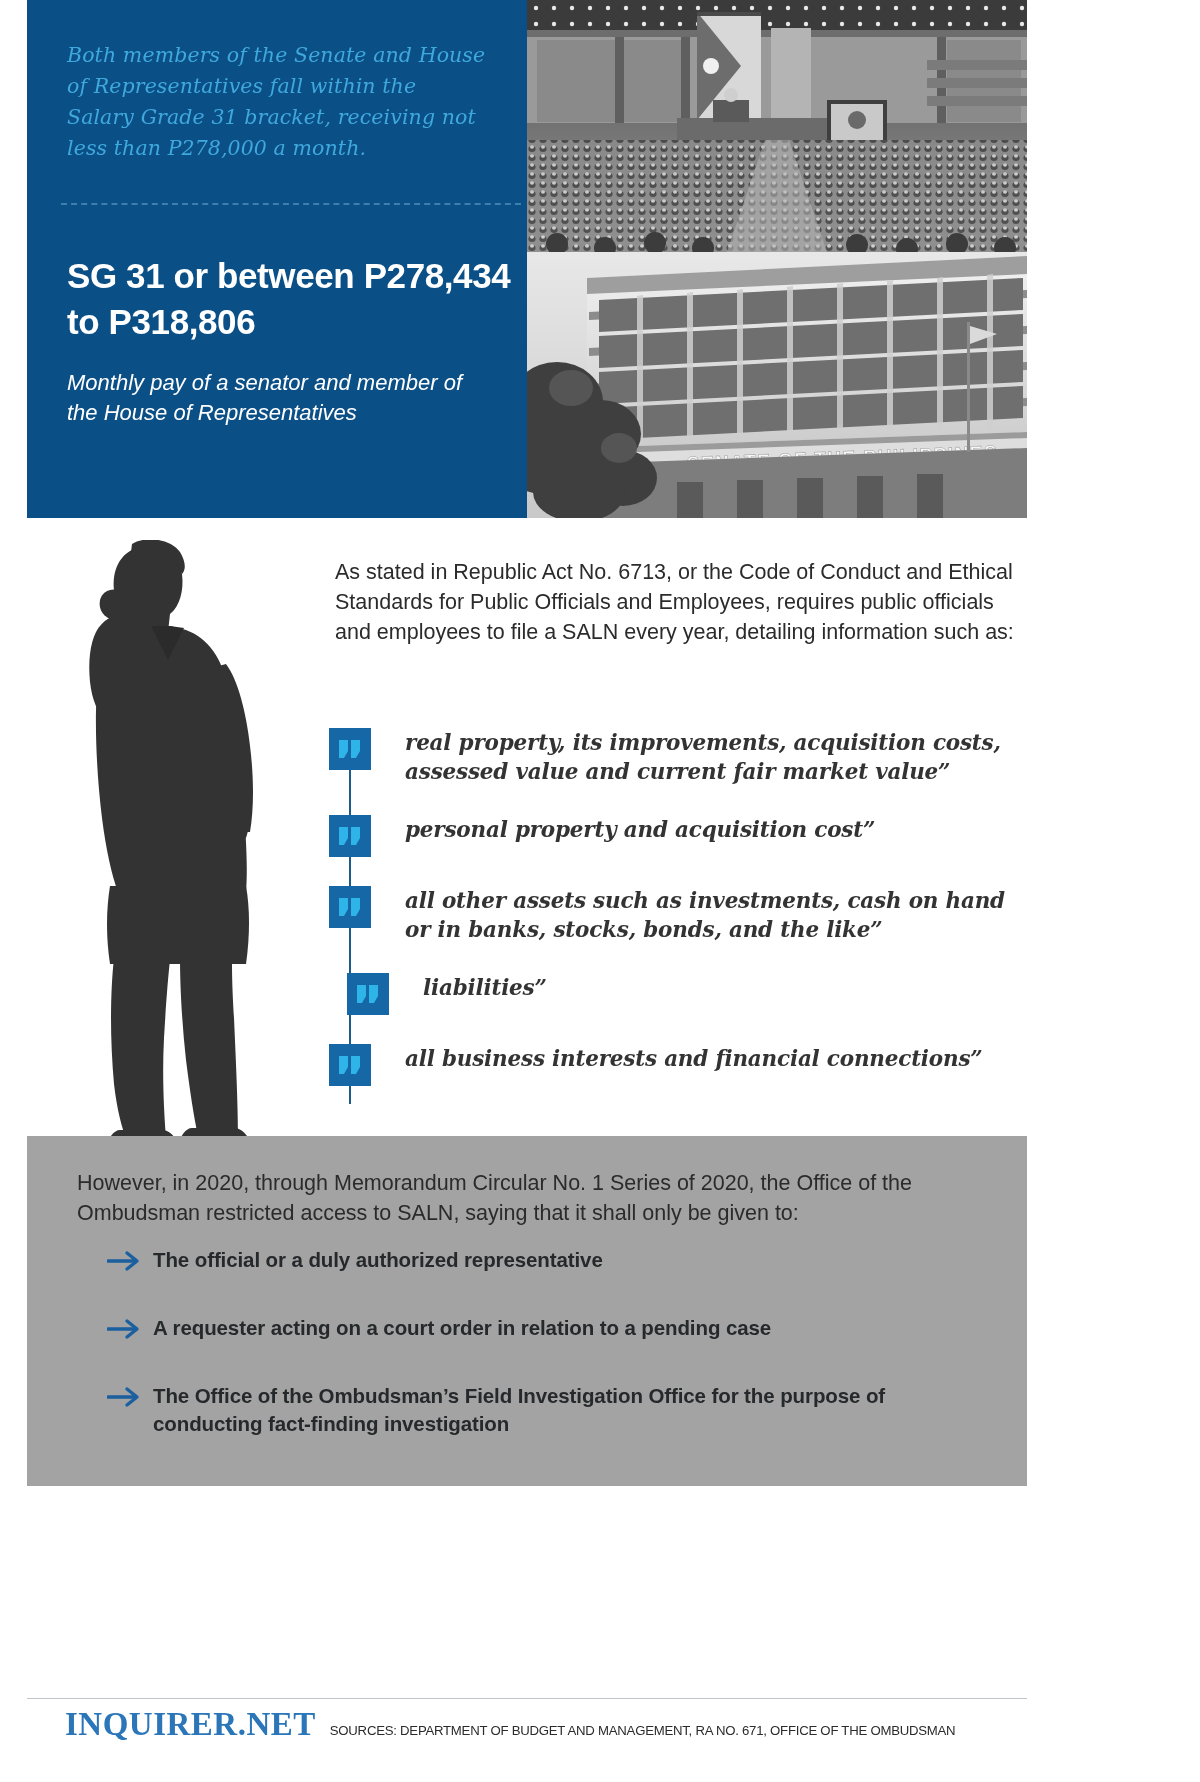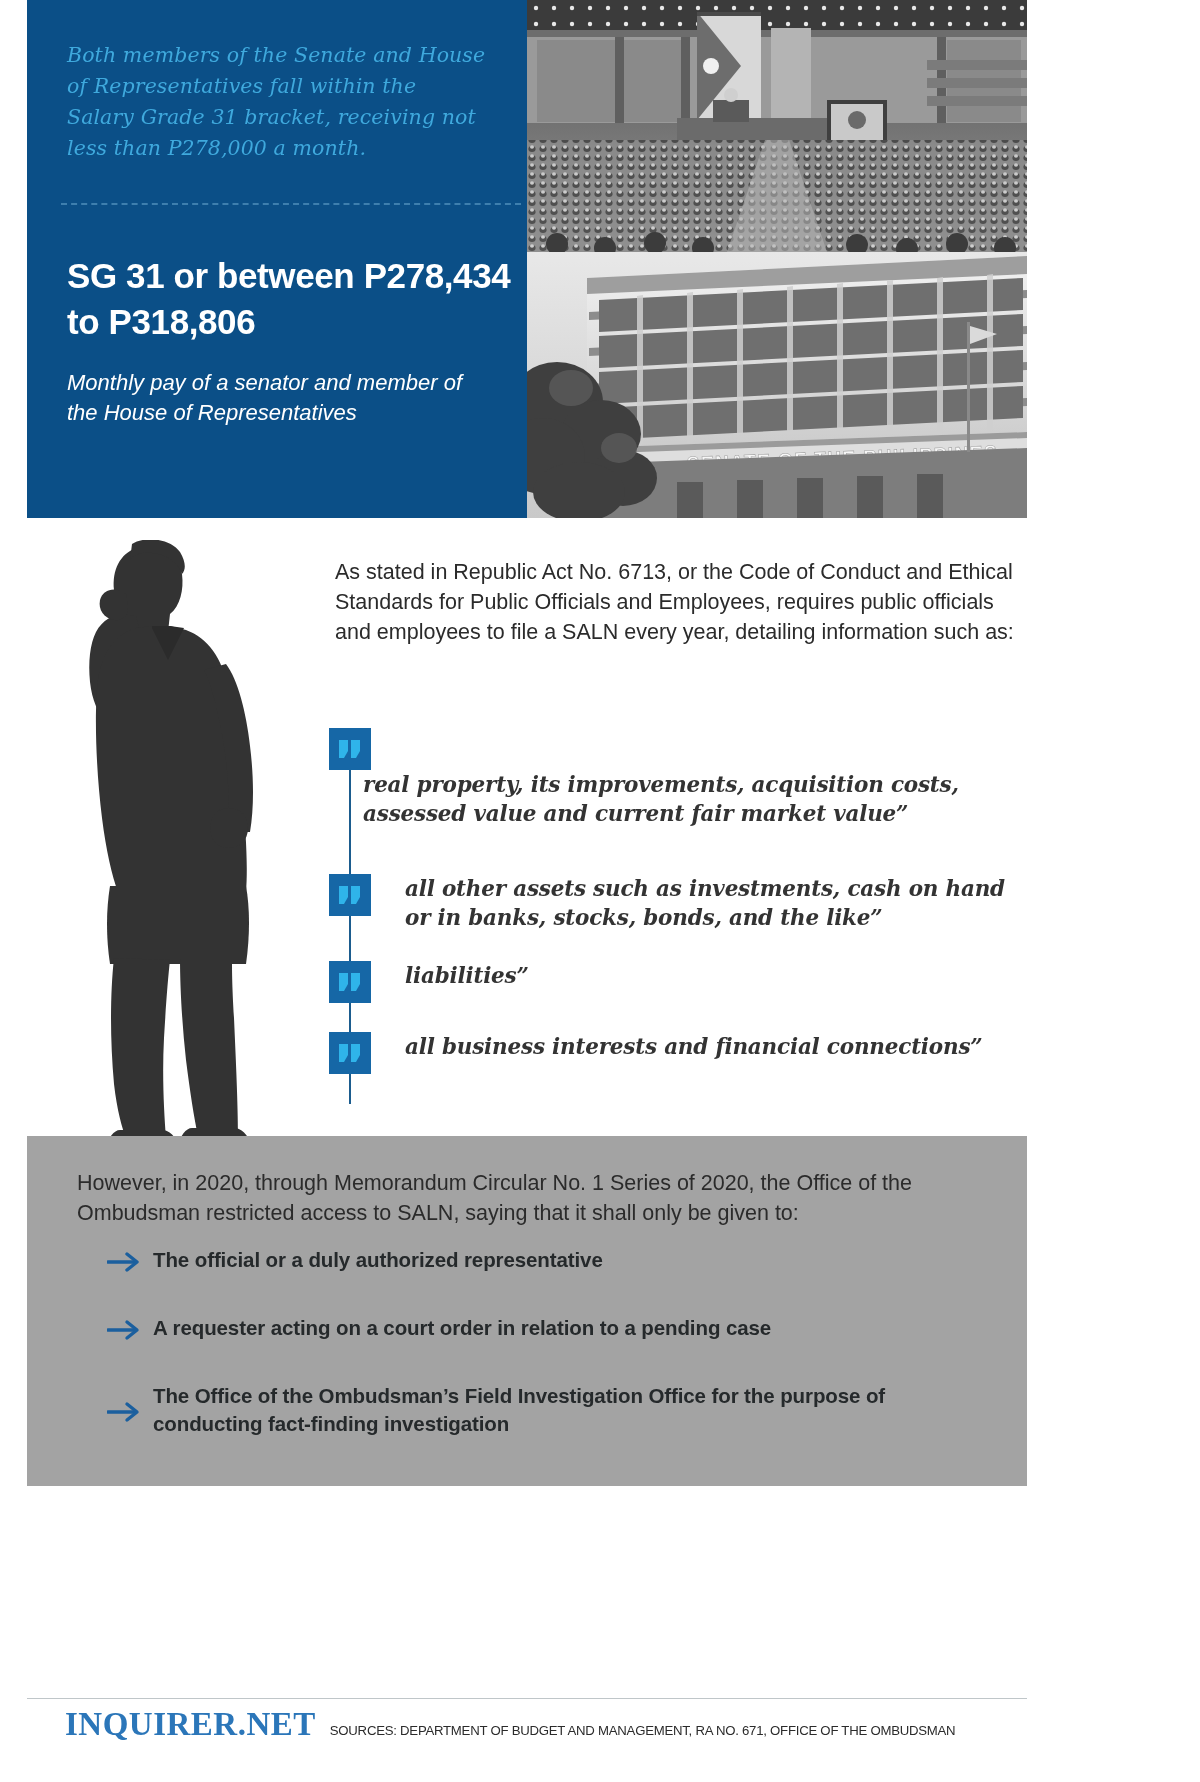--- a/index.html
+++ b/index.html
@@ -90,21 +90,21 @@
   .gray-panel {
     position:absolute; left:27px; top:1136px; width:1000px; height:350px;
     background:#a3a3a3;
   }
   .gray-intro {
     position:absolute; left:50px; top:32px; width:920px;
     font-family:"Liberation Sans", sans-serif;
     font-size:21.5px; line-height:30px; color:#2b2b2b;
   }
   .arrow-list { position:absolute; left:80px; top:110px; width:890px; }
-  .a-row { display:flex; align-items:center; margin-bottom:40px; }
+  .a-row { display:flex; align-items:flex-start; margin-bottom:40px; }
   .a-icon { flex:0 0 auto; width:46px; padding-top:4px; }
   .a-icon svg { display:block; }
   .a-text {
     font-family:"Liberation Sans", sans-serif;
     font-weight:bold; font-size:20.5px; line-height:28px; color:#25292b;
     letter-spacing:-0.1px;
   }
 
   
   .footer-rule {
@@ -335,42 +335,51 @@
       </g>
     </svg>
   </div>
 
   <div class="intro">As stated in Republic Act No. 6713, or the Code of Conduct and Ethical Standards for Public Officials and Employees, requires public officials and employees to file a SALN every year, detailing information such as:</div>
 
   <div class="quote-list">
 
     <div class="q-connector" style="top:42px; height:334px;"></div>
 
-    <div class="q-row" style="margin-bottom:46px;flex-direction:column;">
-      <div class="q-badge">
-        <svg width="22" height="18" viewBox="0 0 22 18">
-          <path d="M0 0 H9 V11 L5 18 H0 Z" fill="#2fb4ea"></path>
-          <path d="M12 0 H21 V11 L17 18 H12 Z" fill="#2fb4ea"></path>
-        </svg>
-      </div>
-      <div class="q-text">real property, its improvements, acquisition costs, assessed value and current fair market value”</div>
-    </div>
-
-
     <div class="q-row" style="margin-bottom:29px;">
       <div class="q-badge">
         <svg width="22" height="18" viewBox="0 0 22 18">
           <path d="M0 0 H9 V11 L5 18 H0 Z" fill="#2fb4ea"></path>
           <path d="M12 0 H21 V11 L17 18 H12 Z" fill="#2fb4ea"></path>
         </svg>
       </div>
+      <div class="q-text">real property, its improvements, acquisition costs, assessed value and current fair market value”</div>
+    </div>
+
+    <div class="q-row" style="margin-bottom:29px;">
+      <div class="q-badge">
+        <svg width="22" height="18" viewBox="0 0 22 18">
+          <path d="M0 0 H9 V11 L5 18 H0 Z" fill="#2fb4ea"></path>
+          <path d="M12 0 H21 V11 L17 18 H12 Z" fill="#2fb4ea"></path>
+        </svg>
+      </div>
+      <div class="q-text">personal property and acquisition cost”</div>
+    </div>
+
+    <div class="q-row" style="margin-bottom:29px;">
+      <div class="q-badge">
+        <svg width="22" height="18" viewBox="0 0 22 18">
+          <path d="M0 0 H9 V11 L5 18 H0 Z" fill="#2fb4ea"></path>
+          <path d="M12 0 H21 V11 L17 18 H12 Z" fill="#2fb4ea"></path>
+        </svg>
+      </div>
       <div class="q-text">all other assets such as investments, cash on hand or in banks, stocks, bonds, and the like”</div>
     </div>
 
-    <div class="q-row" style="margin-bottom:29px;">
+    <div class="q-row" style="margin-bottom:29px;margin-left:18px;">
       <div class="q-badge">
         <svg width="22" height="18" viewBox="0 0 22 18">
           <path d="M0 0 H9 V11 L5 18 H0 Z" fill="#2fb4ea"></path>
           <path d="M12 0 H21 V11 L17 18 H12 Z" fill="#2fb4ea"></path>
         </svg>
       </div>
       <div class="q-text">liabilities”</div>
     </div>
 
     <div class="q-row">

